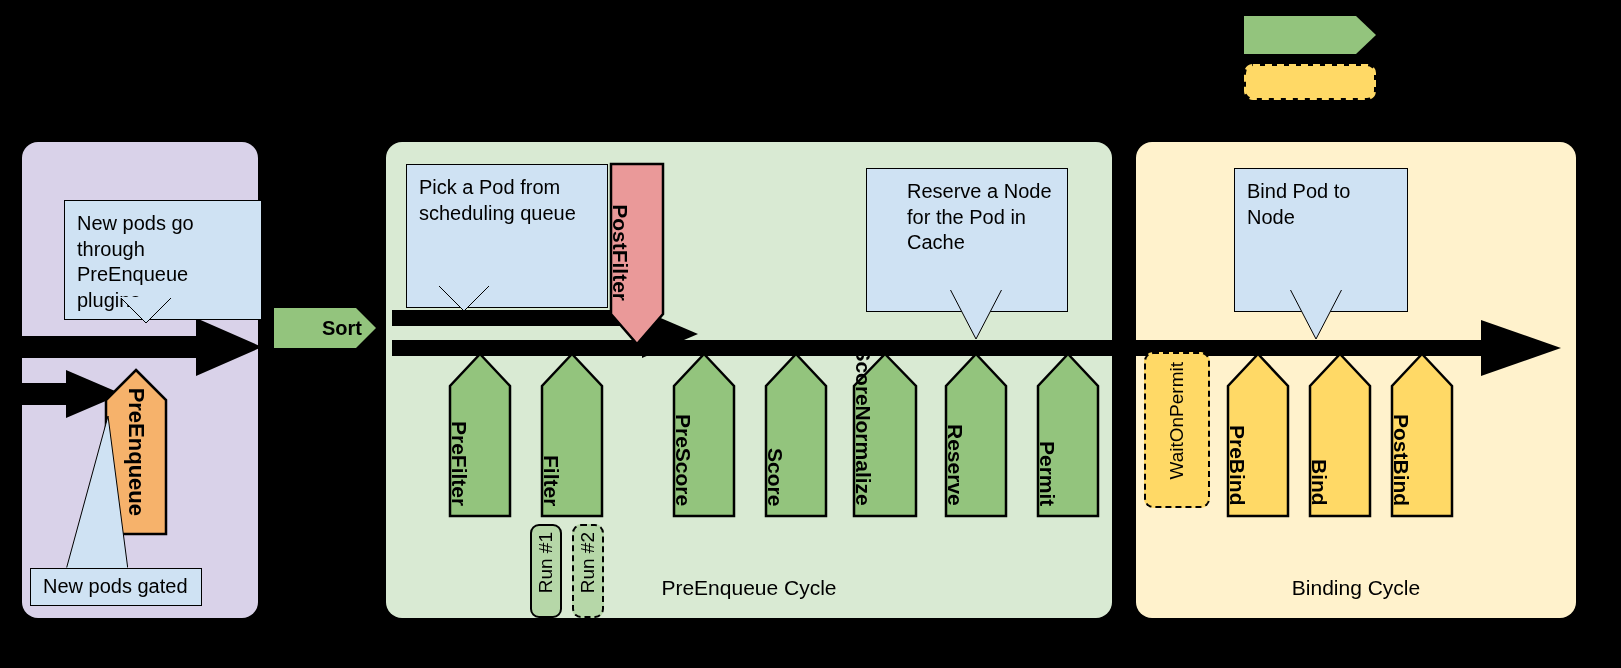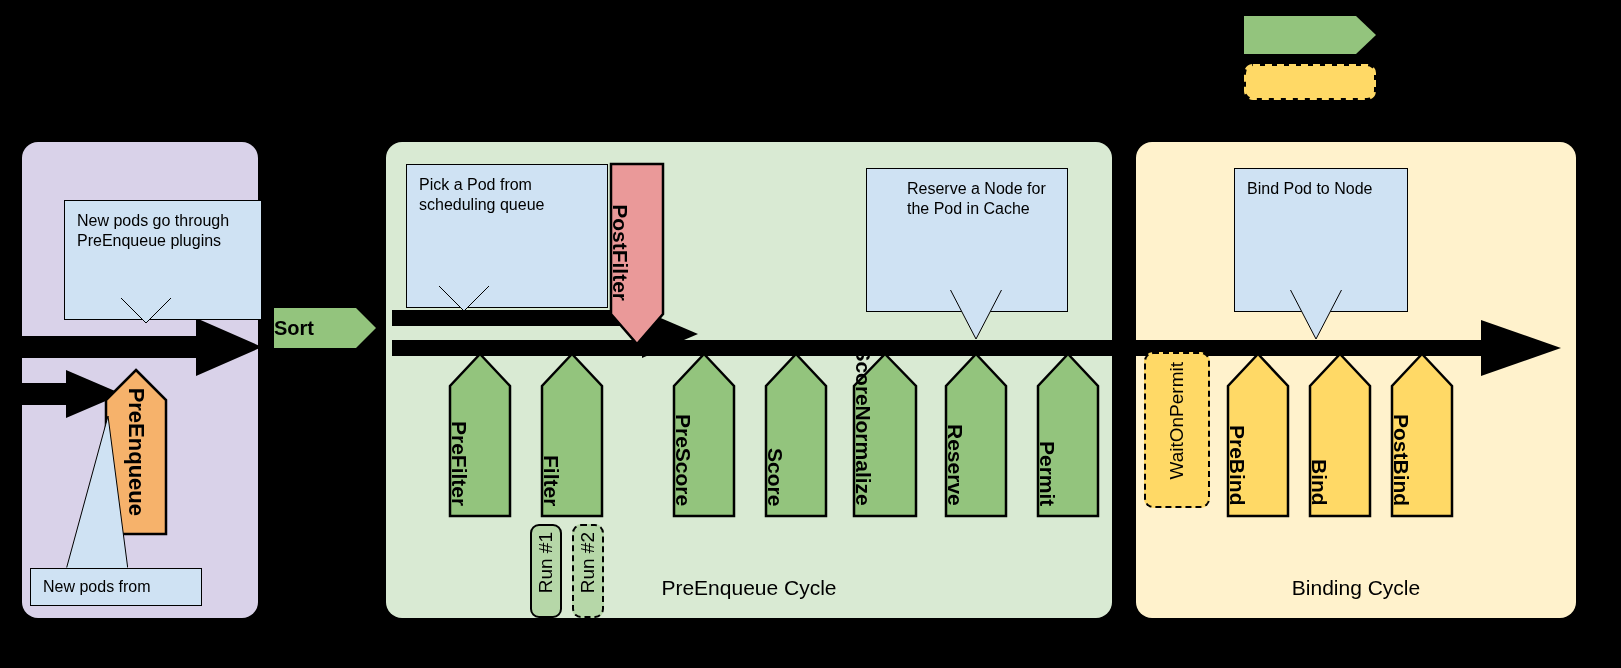--- a/index.html
+++ b/index.html
@@ -25,21 +25,21 @@
     text-align: center;
     font-size: 21px;
     color: #000;
   }
 
   
   .callout {
     background: #cfe2f3;
     border: 1px solid #000;
     padding: 10px 12px;
-    font-size: 16px;
+    font-size: 20px;
     line-height: 1.28;
     color: #000;
   }
   .tail-wrap { position: absolute; }
   .tail-wrap svg { display: block; }
 
   
   .stage {
     position: absolute;
   }
@@ -99,21 +99,21 @@
   
   .sort-chev {
     position: absolute;
   }
   .sort-chev svg { display:block; }
   .sort-chev .lbl {
     position: absolute;
     inset: 0;
     display: flex;
     align-items: center;
-    justify-content: flex-start;
+    justify-content: flex-end;
     padding-right: 14px;
     font-size: 20px;
     font-weight: bold;
     color: #000;
   }
 
   
   .flow svg { display:block; }
 
   
@@ -194,21 +194,21 @@
 </div>
 
 <div class="abs" style="left:30px; top:416px; width:172px; height:190px;">
   <div class="tail-wrap" style="left:36px; top:0px;">
     <svg width="62" height="154" viewBox="0 0 62 154">
       <polygon points="42,0 62,154 0,154" fill="#cfe2f3" stroke="#000" stroke-width="1"></polygon>
       <line x1="0" y1="153" x2="62" y2="153" stroke="#cfe2f3" stroke-width="3"></line>
     </svg>
   </div>
   <div class="callout abs" style="left:0px; top:152px; width:172px; height:38px; display:flex; align-items:center;">
-    <span>New pods from</span>
+    <span>New pods gated</span>
   </div>
 </div>
 
 <div class="sort-chev abs" style="left:274px; top:308px; width:102px; height:40px;">
   <svg width="102" height="40" viewBox="0 0 102 40">
     <polygon points="0,0 82,0 102,20 82,40 0,40" fill="#93c47d"></polygon>
   </svg>
   <div class="lbl">
     <span>Sort</span>
   </div>

